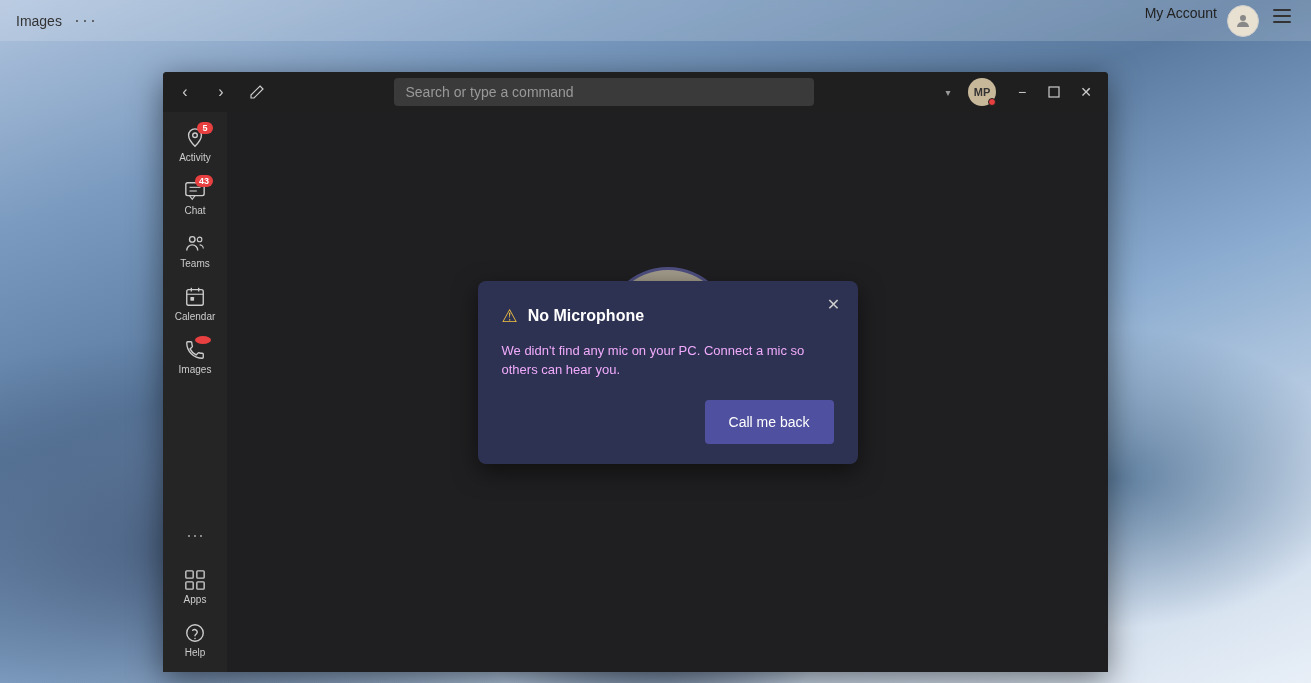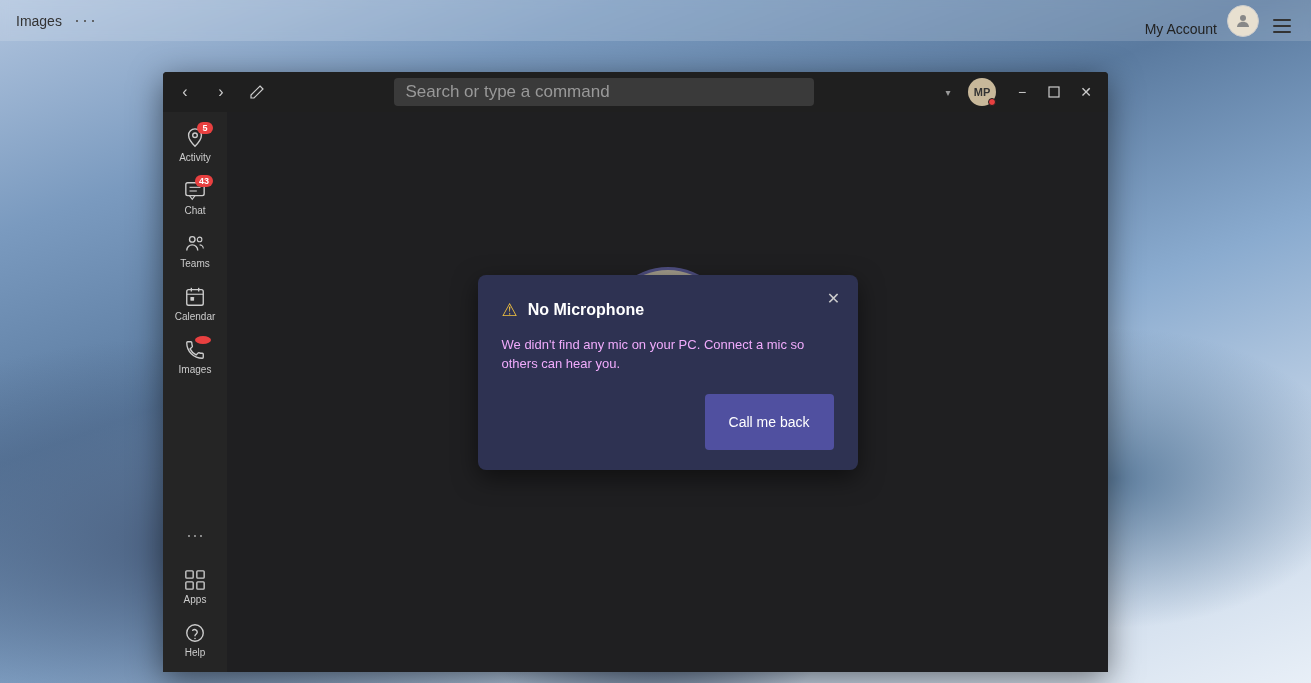--- a/index.html
+++ b/index.html
@@ -52,21 +52,21 @@
       color: #333;
       font-weight: 400;
     }
     .taskbar-dots {
       font-size: 18px;
       color: #555;
       letter-spacing: 2px;
     }
     .taskbar-right {
       display: flex;
-      align-items: flex-end;
+      align-items: flex-start;
       gap: 10px;
     }
     .my-account-label {
       font-size: 14px;
       color: #222;
     }
     .my-account-avatar {
       width: 32px;
       height: 32px;
       border-radius: 50%;
@@ -348,21 +348,21 @@
     }
     .dialog-actions {
       display: flex;
       justify-content: flex-end;
     }
     .call-back-btn {
       background: #5050a0;
       color: white;
       border: none;
       border-radius: 4px;
-      padding: 20px 24px;
+      padding: 14px 24px;
       font-size: 14px;
       font-weight: 500;
       cursor: pointer;
       font-family: inherit;
     }
   </style>
 </head>
 <body>
 
 <div class="bg"></div>
@@ -393,21 +393,21 @@
 
   <div class="title-bar">
     <button class="title-nav-btn">‹</button>
     <button class="title-nav-btn">›</button>
     <div class="edit-icon">
       <svg width="16" height="16" viewBox="0 0 16 16" fill="none">
         <path d="M11 2l3 3L5 14H2v-3L11 2z" stroke="#ccc" stroke-width="1.2" fill="none"></path>
       </svg>
     </div>
     <div class="search-bar">
-      <span style="color:#999;font-size:17px;">Search or type a command</span>
+      <span style="color:#999;font-size:14px;">Search or type a command</span>
     </div>
     <div class="search-dropdown">▾</div>
     <div class="avatar-btn">
       <span>MP</span>
       <div class="avatar-status"></div>
     </div>
     <div class="window-ctrl">
       <button class="win-btn">−</button>
       <button class="win-btn">
         <svg width="12" height="12" viewBox="0 0 12 12" fill="none">

